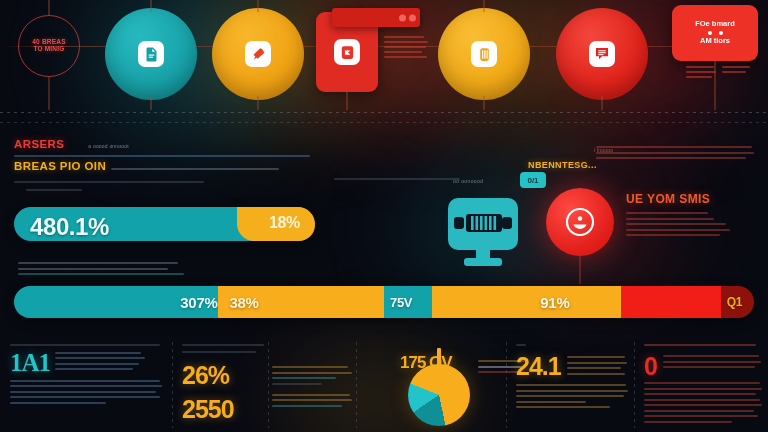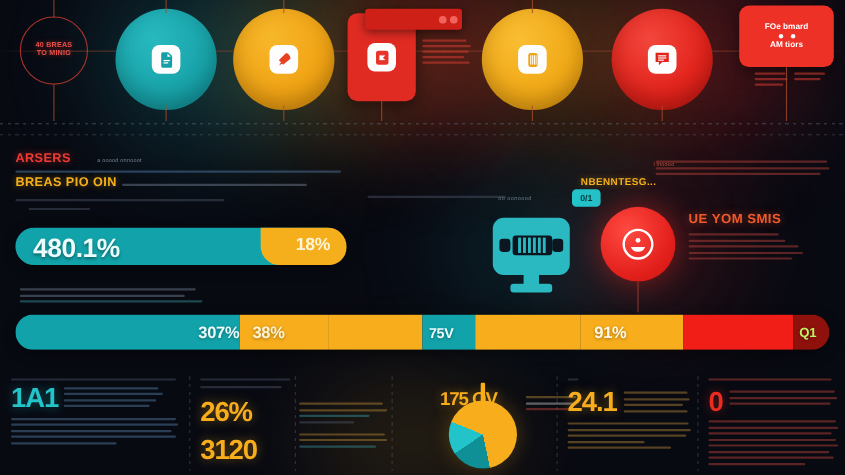--- a/index.html
+++ b/index.html
@@ -361,29 +361,29 @@
     <div class="seg" style="flex:11.5; background:#F7AD1C;"></div>
     <div class="seg" style="flex:6.5; background:#12A3AA;">
       <span style="color:#EDFBFB; font-size:13px; padding-left:6px;">75V</span>
     </div>
     <div class="seg" style="flex:13; background:#F7AD1C;"></div>
     <div class="seg" style="flex:12.5; background:#F7AD1C;">
       <span style="color:#FFF8E6;">91%</span>
     </div>
     <div class="seg" style="flex:13.5; background:#F01E16;"></div>
     <div class="seg" style="flex:4.5; background:#8E110C;">
-      <span style="color:#bef264; font-size:12px; padding-left:6px;">Q1</span>
+      <span style="color:#eab308; font-size:12px; padding-left:6px;">Q1</span>
     </div>
   </div>
 
   <div class="cards">
 
     <div class="cardcol" style="width:172px;">
       <div class="ln dim" style="width:150px;"></div>
-      <div style="display:flex; gap:5px; margin-top:0;">
+      <div style="display:flex; gap:5px; margin-top:0;font-family:Liberation Serif, serif;">
         <div class="bignum teal">1A1</div>
         <div style="padding-top:2px;">
           <div class="ln blue" style="width:86px;"></div>
           <div class="ln blue" style="width:90px;"></div>
           <div class="ln blue" style="width:84px;"></div>
           <div class="ln blue" style="width:78px;"></div>
         </div>
       </div>
       <div style="margin-top:5px;">
         <div class="ln blue" style="width:150px;"></div>
@@ -391,21 +391,21 @@
         <div class="ln blue" style="width:146px;"></div>
         <div class="ln blue" style="width:150px;"></div>
         <div class="ln blue" style="width:96px;"></div>
       </div>
     </div>
 
     <div class="cardcol" style="width:96px;">
       <div class="ln dim" style="width:82px;"></div>
       <div class="ln dim" style="width:74px; margin-top:5px;"></div>
       <div class="bignum amber" style="margin-top:10px;">26%</div>
-      <div class="bignum amber" style="margin-top:9px;">3120</div>
+      <div class="bignum amber" style="margin-top:9px;">2550</div>
     </div>
 
     <div class="cardcol" style="width:88px; padding-left:4px;">
       <div style="margin-top:22px;">
         <div class="ln amb" style="width:76px;"></div>
         <div class="ln amb" style="width:80px;"></div>
         <div class="ln teal" style="width:64px;"></div>
         <div class="ln dim" style="width:50px;"></div>
       </div>
       <div style="margin-top:9px;">

